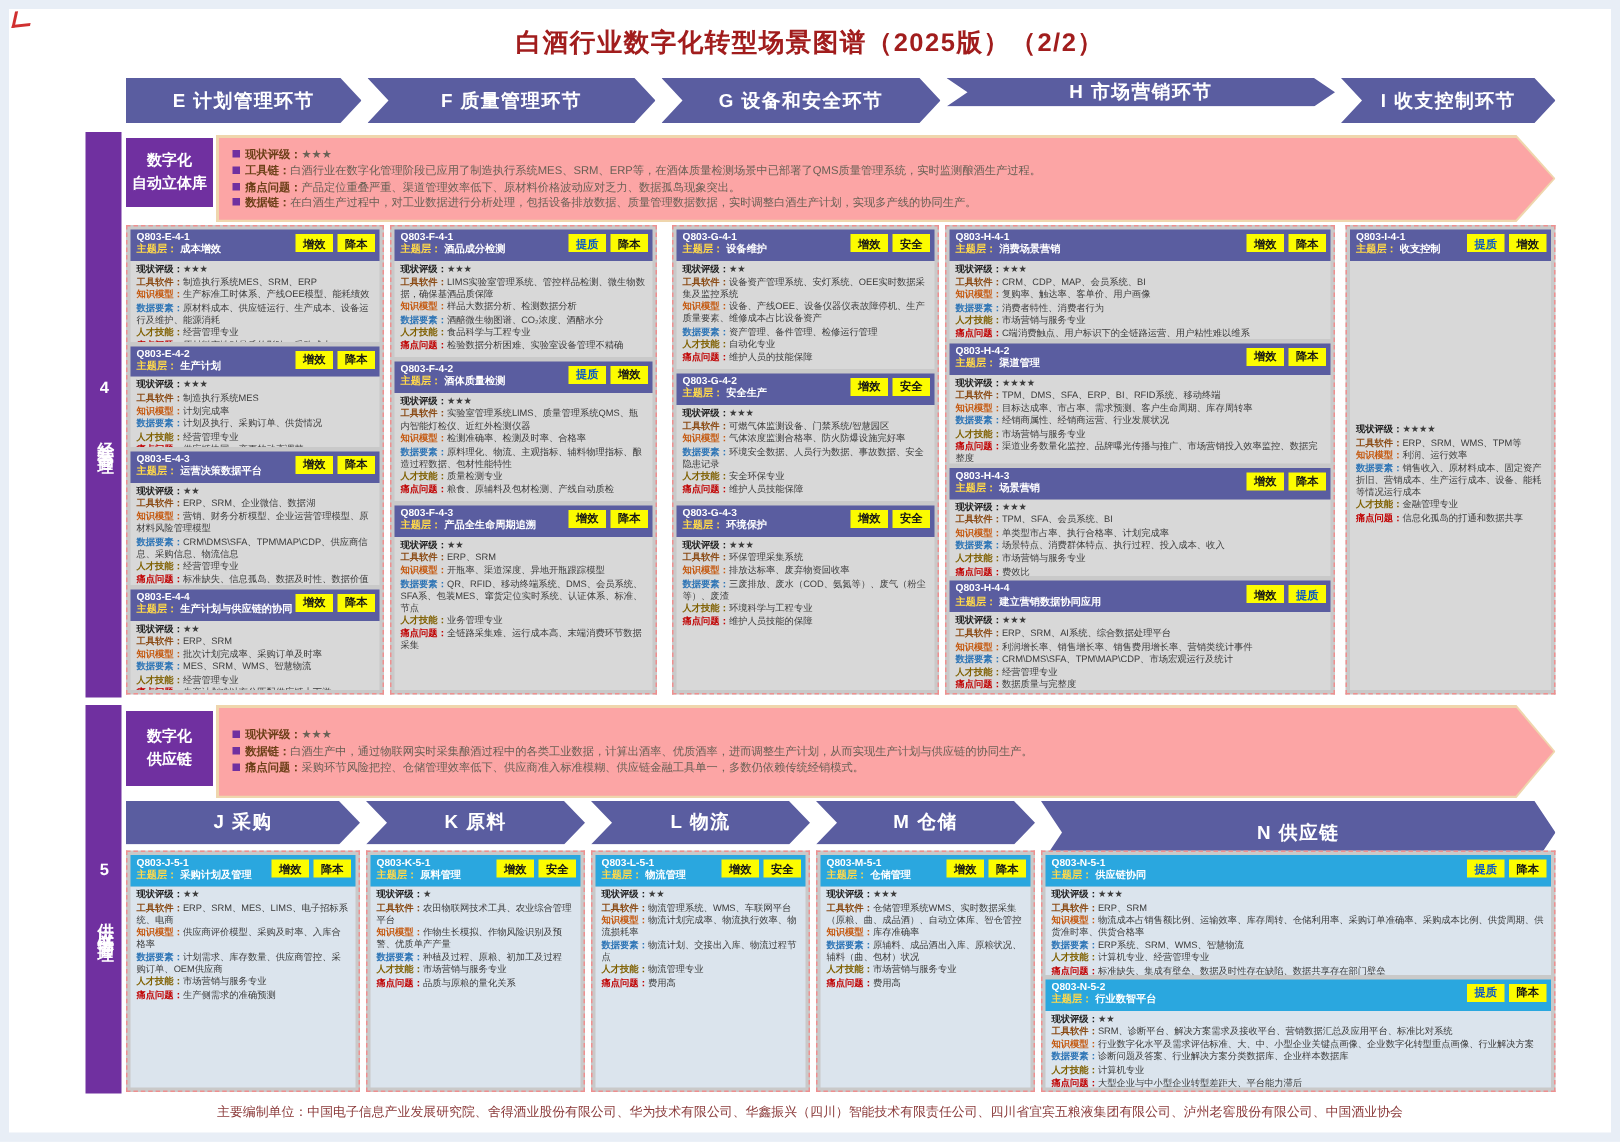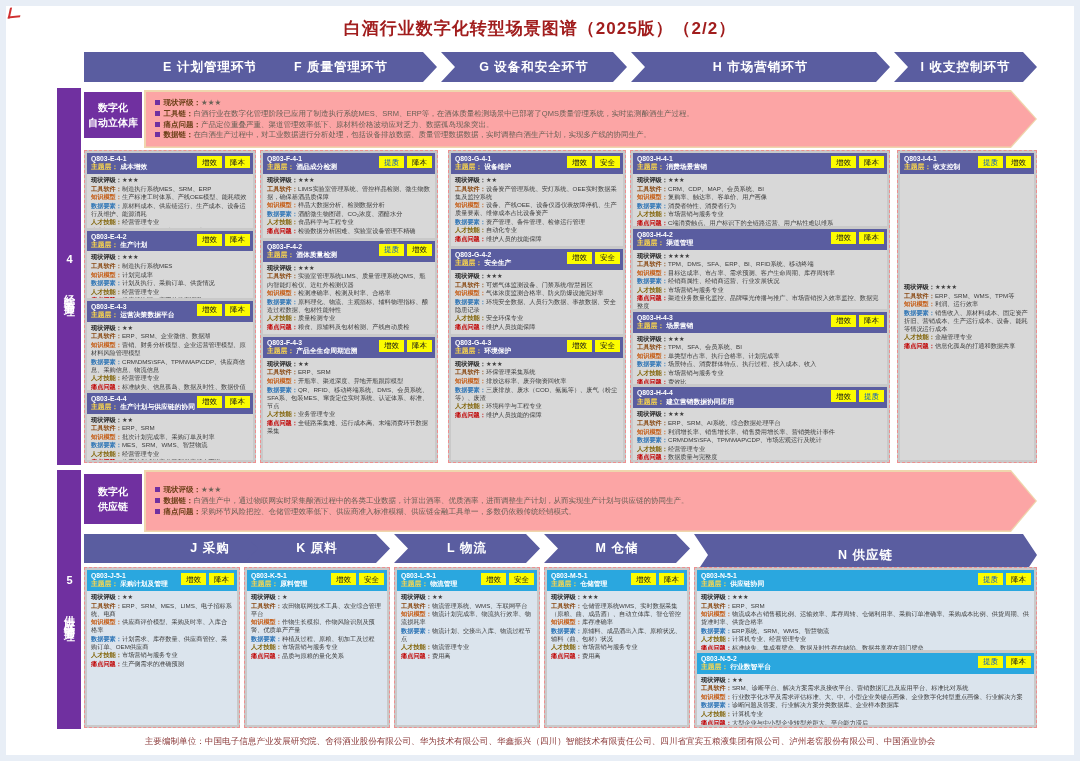--- a/index.html
+++ b/index.html
@@ -6,21 +6,21 @@
   .page{position:relative;width:1080px;height:761px;background:#ffffff;margin:0 auto;overflow:hidden;
         box-shadow:inset 0 0 0 6px #e8eef6;}
   .corner{position:absolute;left:9px;top:7px;width:10px;height:9px;border-left:2px solid #d03030;
           border-bottom:2px solid #d03030;transform:skewX(-18deg) rotate(-6deg);}
   .title{position:absolute;top:17px;left:0;right:0;text-align:center;font-size:17px;font-weight:bold;
          color:#a11d1d;letter-spacing:1px;}
   
   .chev{position:absolute;background:#5a5da0;color:#fff;font-weight:bold;font-size:12.5px;
         display:flex;align-items:center;justify-content:center;letter-spacing:1px;}
   .chev.notch{clip-path:polygon(0 0,calc(100% - 14px) 0,100% 50%,calc(100% - 14px) 100%,0 100%,14px 50%);}
-  .chev.flat{clip-path:polygon(0 0,calc(100% - 14px) 0,100% 50%,calc(100% - 14px) 100%,0 100%);padding-left:48px;}
+  .chev.flat{clip-path:polygon(0 0,calc(100% - 14px) 0,100% 50%,calc(100% - 14px) 100%,0 100%);}
   
   .strip{position:absolute;left:57px;width:24px;background:#7030a0;color:#fff;
          display:flex;align-items:center;justify-content:center;}
   .strip span{writing-mode:vertical-rl;text-orientation:upright;font-weight:bold;font-size:11px;letter-spacing:4px;}
   
   .pbox{position:absolute;left:84px;width:58px;background:#7030a0;color:#fff;border-radius:0;
         display:flex;flex-direction:column;align-items:center;justify-content:center;
         font-weight:bold;font-size:10px;line-height:1.5;box-sizing:border-box;}
   
   .banner{position:absolute;left:144px;width:893px;}
@@ -37,21 +37,21 @@
   .col{position:absolute;background:#c9c9c9;border:1px dashed #ee8f8f;box-sizing:border-box;
        display:flex;flex-direction:column;gap:3px;padding:2px;overflow:hidden;}
   .card{display:flex;flex-direction:column;min-height:0;}
   .col .card:last-child{flex:1 1 auto;}
   .card .hdr{position:relative;background:#5a5da0;color:#fff;padding:2px 54px 2px 4px;flex:0 0 auto;}
   .sec5 .card .hdr{background:#2aa7df;}
   .hid{font-size:6.8px;font-weight:bold;line-height:1.25;}
   .htopic{font-size:6.8px;font-weight:bold;line-height:1.25;}
   .htopic .tl{color:#ffd94a;margin-right:2px;}
   .tags{position:absolute;top:3px;right:3px;display:flex;gap:3px;}
-  .tag{background:#fcfc00;color:#151515;font-size:7.5px;font-weight:normal;padding:1.5px 5px;line-height:1.2;
+  .tag{background:#fcfc00;color:#151515;font-size:7.5px;font-weight:bold;padding:1.5px 5px;line-height:1.2;
        white-space:nowrap;}
   .tag.blue{color:#0a58c8;}
   .card .body{flex:1 1 auto;background:#d8d8d8;padding:2px 4px 3px 4px;display:flex;flex-direction:column;
        gap:0.5px;min-height:0;overflow:hidden;}
   .sec5 .card .body{background:#dbe4ed;}
   .card.center .body{justify-content:center;}
   .field{font-size:6.2px;line-height:1.3;color:#3c3c3c;}
   .fl{font-weight:bold;}
   .fl.rating{color:#1c1c1c;}
   .fl.tool{color:#8a4a14;}
@@ -65,21 +65,21 @@
 <body>
 
 <div class="page">
   <div class="corner"></div>
   <div class="title">白酒行业数字化转型场景图谱（2025版）（2/2）</div>
 
   <div id="top-arrows">
       <div class="chev flat" style="left: 84px; top: 52px; width: 157px; height: 30px;">E 计划管理环节</div>
       <div class="chev notch" style="left: 245px; top: 52px; width: 192px; height: 30px;">F 质量管理环节</div>
       <div class="chev notch" style="left: 441px; top: 52px; width: 186px; height: 30px;">G 设备和安全环节</div>
-      <div class="chev notch" style="left: 631px; top: 52px; width: 259px; height: 30px;">H 市场营销环节</div>
+      <div class="chev notch" style="left: 631px; top: 52px; width: 259px; height: 19px;">H 市场营销环节</div>
       <div class="chev notch" style="left: 894px; top: 52px; width: 143px; height: 30px; text-align: center;">I 收支控制环节</div>
     </div>
 
   <div class="strip" style="top:88px;height:377px;">
     <span>4 经营管理</span>
   </div>
   <div class="pbox" style="top:92px;height:46px;">
     <div>数字化</div>
     <div>自动立体库</div>
   </div>

